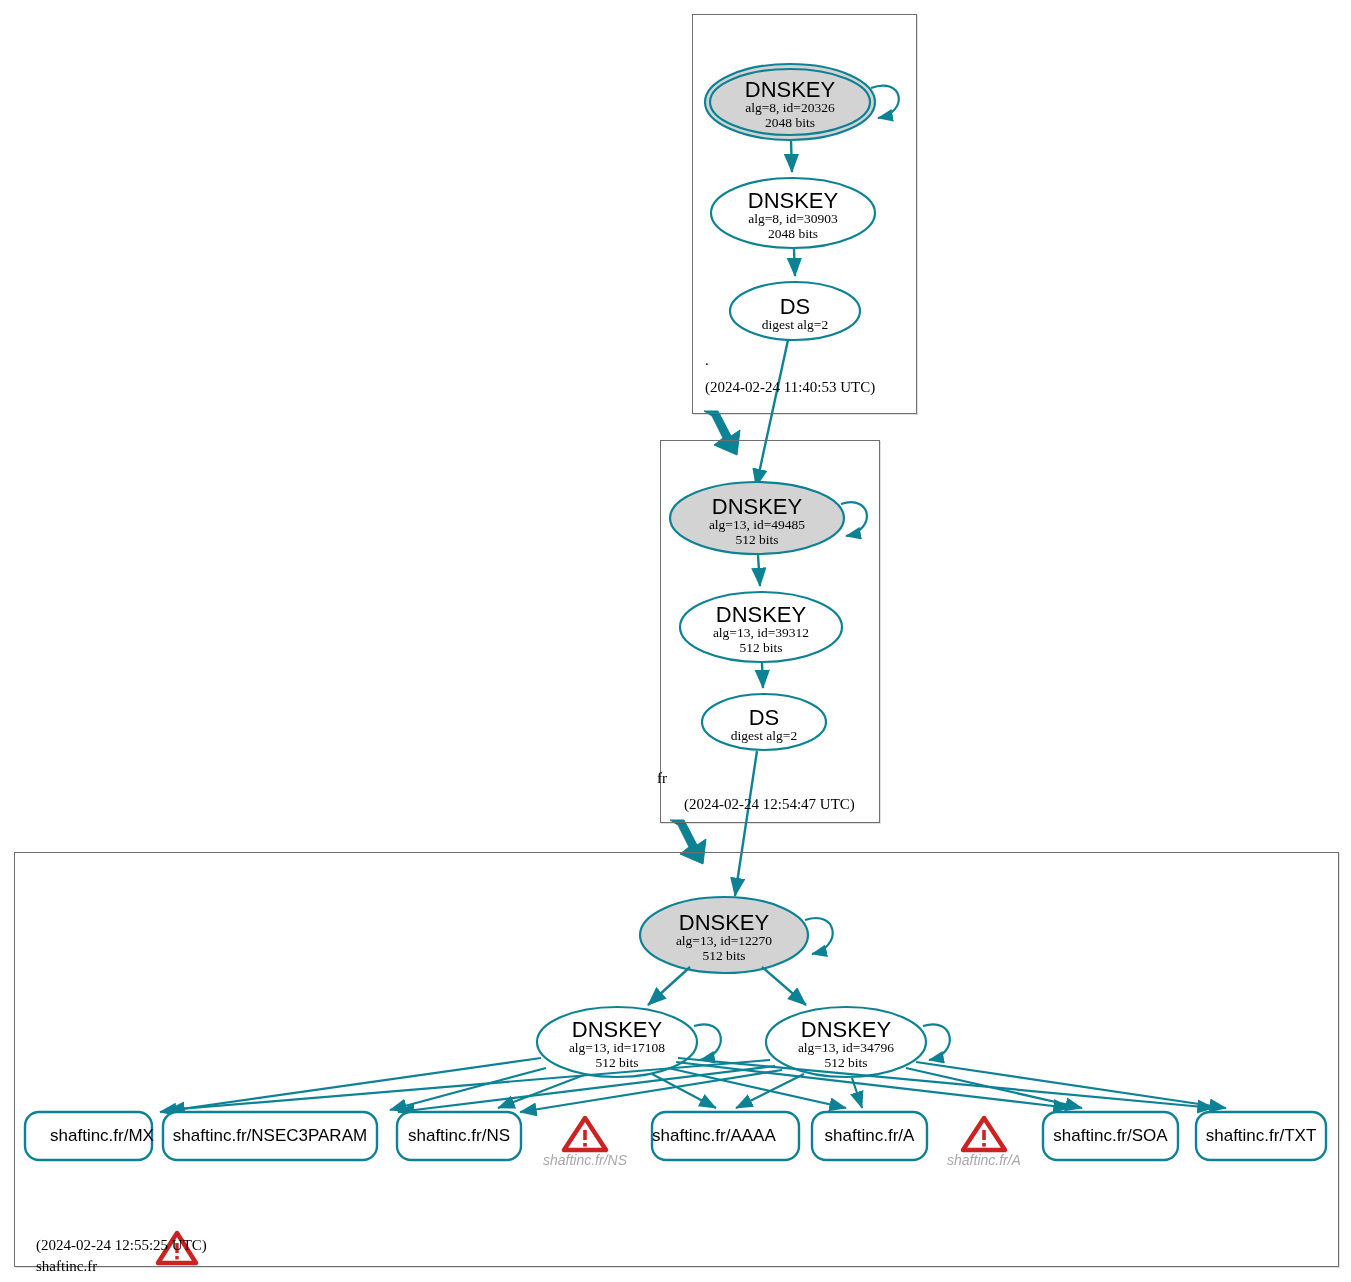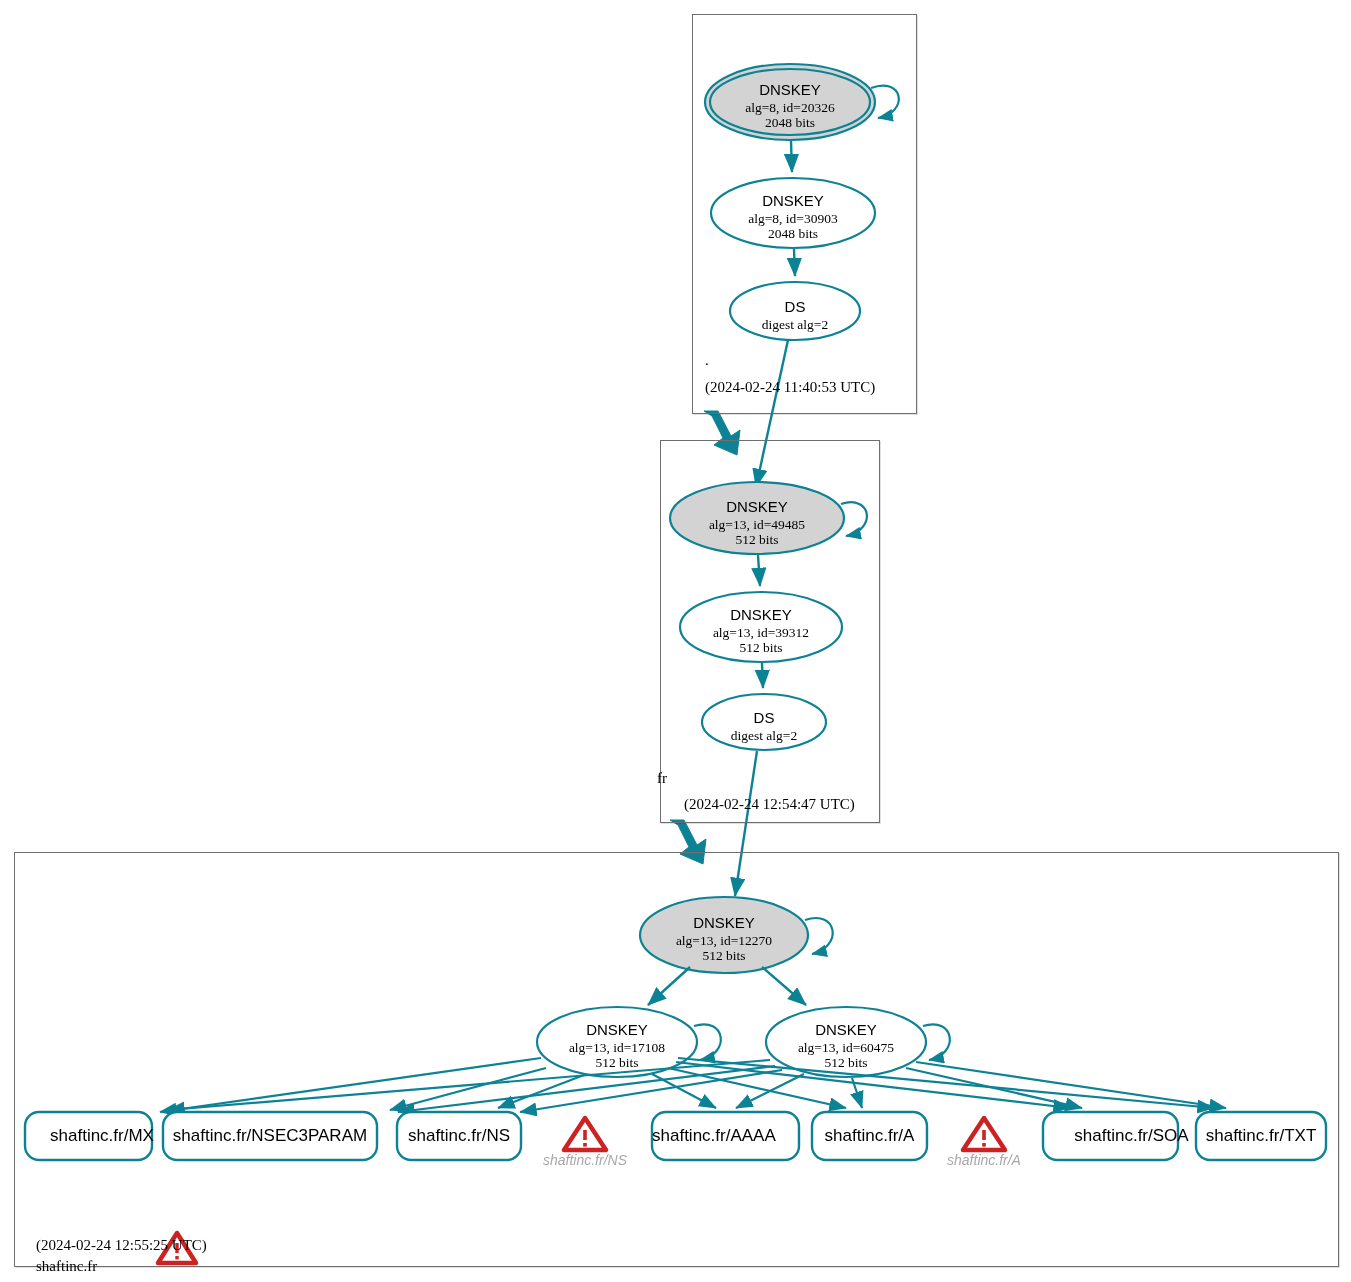--- a/index.html
+++ b/index.html
@@ -12,21 +12,21 @@
   .zone-box{position:absolute;border:1px solid #6f6f6f;background:transparent;
             box-shadow:1px 1px 0 rgba(0,0,0,0.12);}
   .zone-label{position:absolute;font-family:"Liberation Serif",serif;
               font-size:15px;color:#000;white-space:nowrap;}
   .zone-time{position:absolute;font-family:"Liberation Serif",serif;
              font-size:15px;color:#000;white-space:nowrap;}
 
   
   .node-text{position:absolute;text-align:center;pointer-events:none;
              white-space:nowrap;color:#000;}
-  .node-title{font-family:"Liberation Sans",sans-serif;font-size:15px;line-height:21px;}
+  .node-title{font-family:"Liberation Sans",sans-serif;font-size:22px;line-height:21px;}
   .node-sub{font-family:"Liberation Serif",serif;font-size:13.5px;line-height:15px;}
 
   
   .rrset-text{position:absolute;text-align:center;white-space:nowrap;
               font-family:"Liberation Sans",sans-serif;font-size:17px;color:#000;
               pointer-events:none;}
 
   
   .err-label{position:absolute;text-align:center;white-space:nowrap;
              font-family:"Liberation Sans",sans-serif;font-size:14px;
@@ -200,28 +200,28 @@
   </div>
 
   <div class="node-text" style="left:517px;top:1019px;width:200px;">
     <div class="node-title">DNSKEY</div>
     <div class="node-sub">alg=13, id=17108</div>
     <div class="node-sub">512 bits</div>
   </div>
 
   <div class="node-text" style="left:746px;top:1019px;width:200px;">
     <div class="node-title">DNSKEY</div>
-    <div class="node-sub">alg=13, id=60475</div>
+    <div class="node-sub">alg=13, id=34796</div>
     <div class="node-sub">512 bits</div>
   </div>
 
   <div class="rrset-text" style="left:25px;top:1126px;width:154px;">shaftinc.fr/MX</div>
   <div class="rrset-text" style="left:163px;top:1126px;width:214px;">shaftinc.fr/NSEC3PARAM</div>
   <div class="rrset-text" style="left:397px;top:1126px;width:124px;">shaftinc.fr/NS</div>
   <div class="rrset-text" style="left:652px;top:1126px;width:119px;">shaftinc.fr/AAAA</div>
   <div class="rrset-text" style="left:812px;top:1126px;width:115px;">shaftinc.fr/A</div>
-  <div class="rrset-text" style="left:1043px;top:1126px;width:135px;padding-left:21px;">shaftinc.fr/SOA</div>
+  <div class="rrset-text" style="left:1043px;top:1126px;width:135px;">shaftinc.fr/SOA</div>
   <div class="rrset-text" style="left:1196px;top:1126px;width:130px;">shaftinc.fr/TXT</div>
 
   <div class="err-label" style="left:500px;top:1152px;width:170px;">shaftinc.fr/NS</div>
   <div class="err-label" style="left:899px;top:1152px;width:170px;">shaftinc.fr/A</div>
 
 </div>
 
 </body></html>

